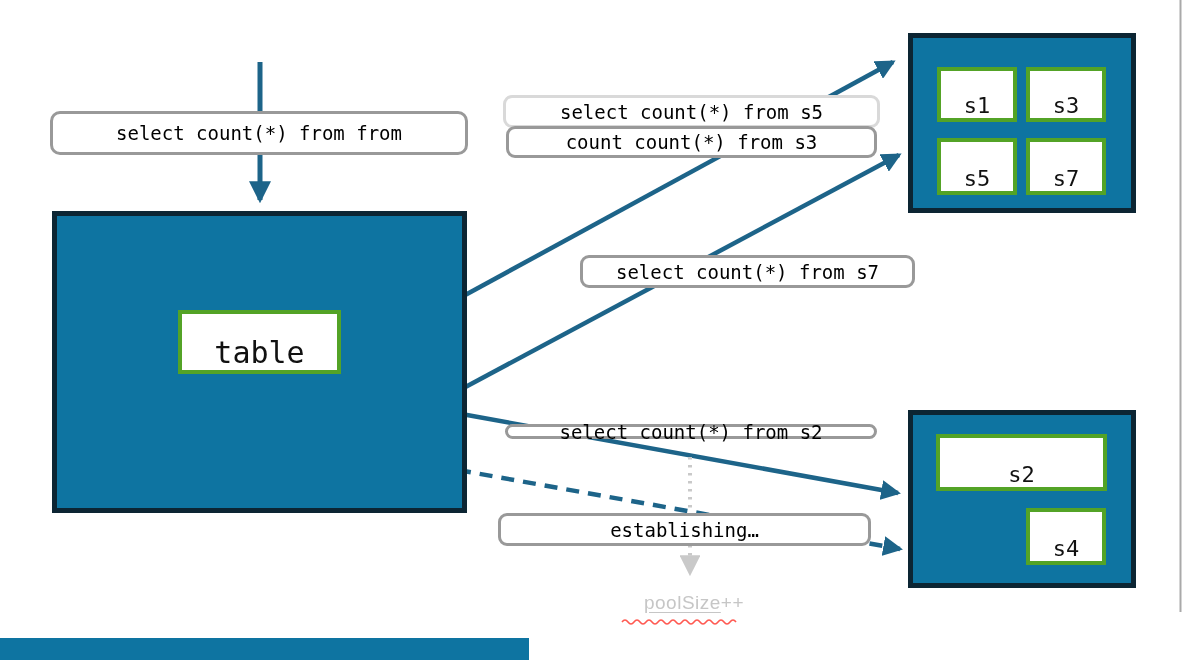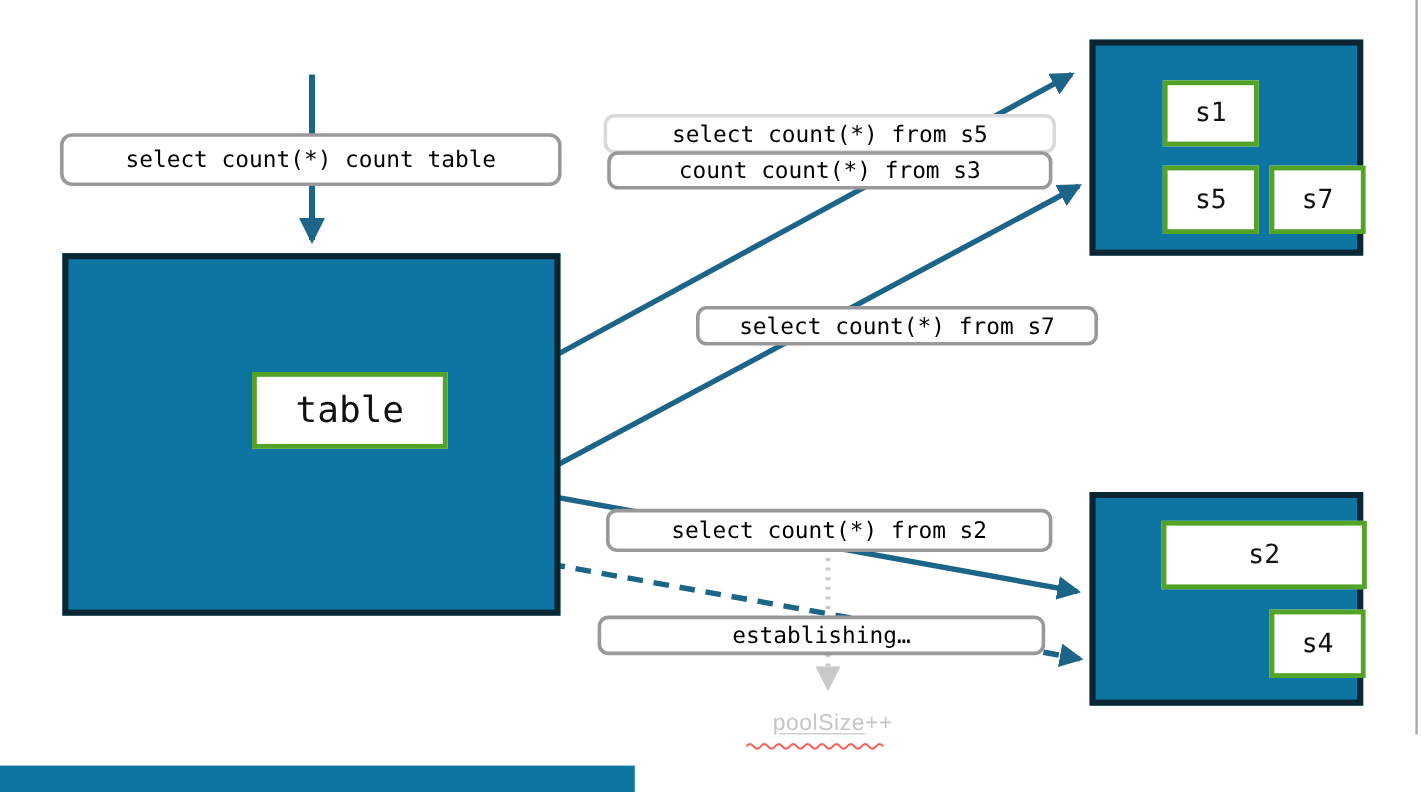--- a/index.html
+++ b/index.html
@@ -9,22 +9,22 @@
   }
   #arrow-layer{position:absolute;left:0;top:0;z-index:1;}
   .arrow{stroke:var(--arrow);fill:none;}
   .group-box{
     position:absolute;box-sizing:border-box;z-index:2;
     background:var(--teal);border:5px solid var(--box_border);
   }
   .cell{
     position:absolute;box-sizing:border-box;z-index:3;
     background:#fff;border:4px solid var(--green);
-    display:flex;align-items:center;justify-content:center;
-    font-size:22px;color:#111;margin-left:32px;
+    display:flex;align-items:flex-end;justify-content:center;
+    font-size:22px;color:#111;
   }
   .cell--table{font-size:30px;}
   .qlabel{
     position:absolute;box-sizing:border-box;z-index:4;
     background:#fff;border:3px solid var(--label_border);border-radius:9px;
     display:flex;align-items:center;justify-content:center;
     font-size:19px;color:#000;white-space:nowrap;
   }
   .qlabel--light{border-color:var(--label_border_light);z-index:3;}
   .qlabel--big{border-radius:10px;}
@@ -75,52 +75,55 @@
   <div class="group-box" style="left:52px;top:211px;width:415px;height:302px">
   </div>
   <div class="cell cell--table" style="left:178px;top:310px;width:163px;height:64px">
     <span>table</span>
   </div>
 
   <div class="group-box" style="left:908px;top:33px;width:228px;height:180px"></div>
   <div class="cell" style="left:937px;top:67px;width:80px;height:55px">
     <span>s1</span>
   </div>
+  <div class="cell" style="left:1026px;top:67px;width:80px;height:55px">
+    <span>s3</span>
+  </div>
   <div class="cell" style="left:937px;top:138px;width:80px;height:57px">
     <span>s5</span>
   </div>
   <div class="cell" style="left:1026px;top:138px;width:80px;height:57px">
     <span>s7</span>
   </div>
 
   <div class="group-box" style="left:908px;top:410px;width:228px;height:178px"></div>
   <div class="cell" style="left:936px;top:434px;width:171px;height:57px">
     <span>s2</span>
   </div>
   <div class="cell" style="left:1026px;top:508px;width:80px;height:57px">
     <span>s4</span>
   </div>
 
   <div class="qlabel qlabel--big" style="left:50px;top:111px;width:418px;height:44px">
-    <span>select count(*) count table</span>
+    <span>select count(*) from from</span>
   </div>
 
   <div class="qlabel qlabel--light" style="left:503px;top:95px;width:377px;height:33px">
     <span>select count(*) from s5</span>
   </div>
 
   <div class="qlabel" style="left:506px;top:126px;width:371px;height:32px">
     <span>count count(*) from s3</span>
   </div>
 
   <div class="qlabel" style="left:580px;top:255px;width:335px;height:33px">
     <span>select count(*) from s7</span>
   </div>
 
-  <div class="qlabel" style="left:505px;top:424px;width:372px;height:36px">
+  <div class="qlabel" style="left:505px;top:424px;width:372px;height:15px">
     <span>select count(*) from s2</span>
   </div>
 
   <div class="qlabel" style="left:498px;top:513px;width:373px;height:33px">
     <span>establishing…</span>
   </div>
 
   <div class="pool">
     <span class="pool-word">poolSize</span><span>++</span>
   </div>

